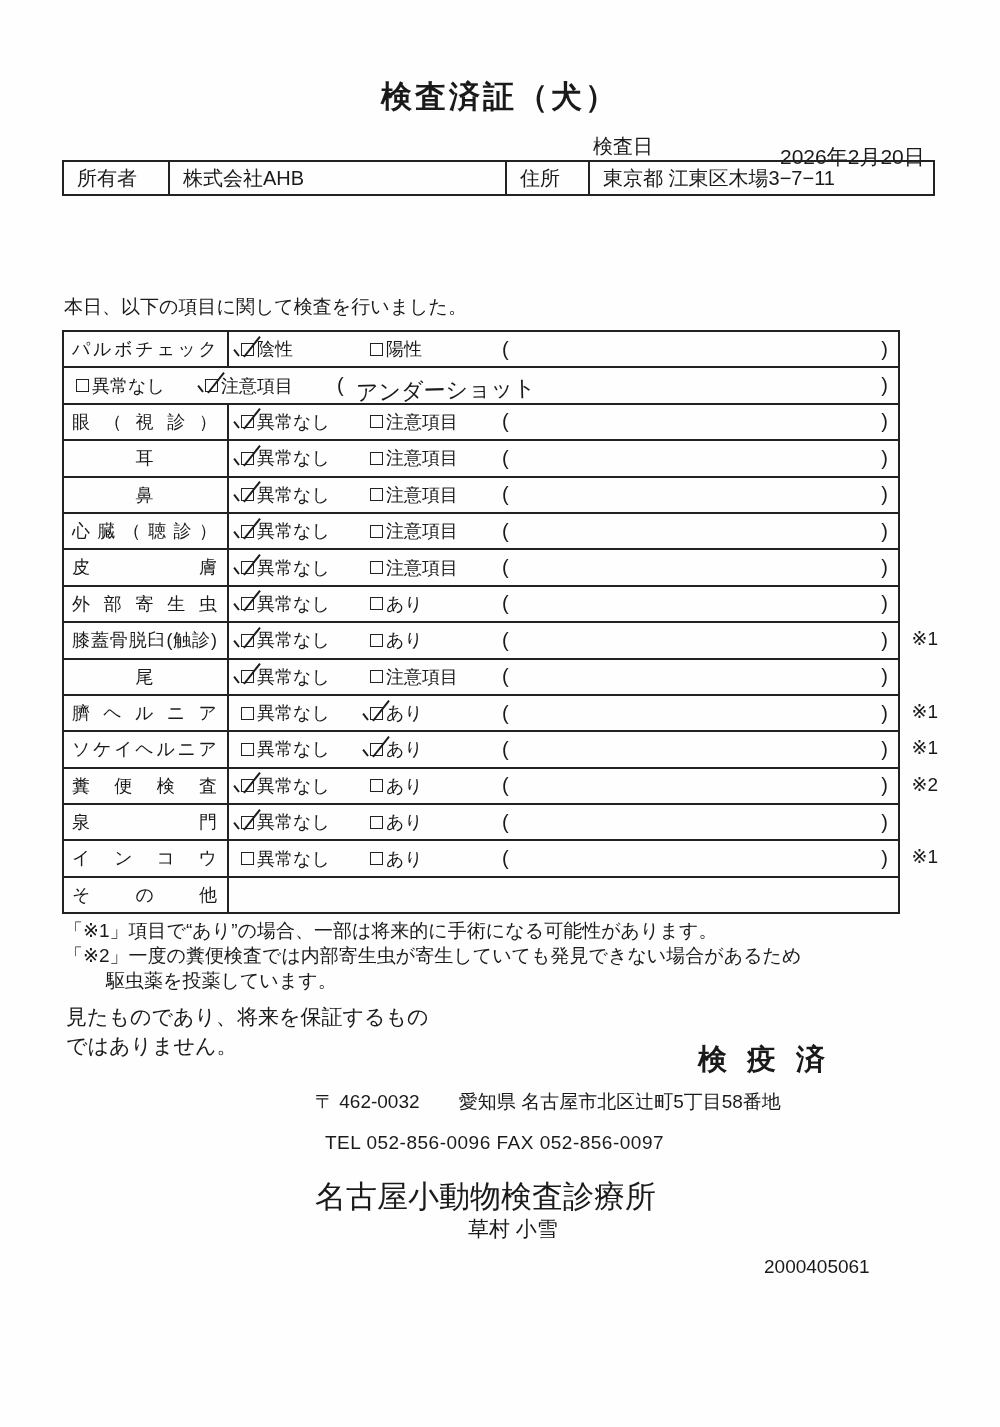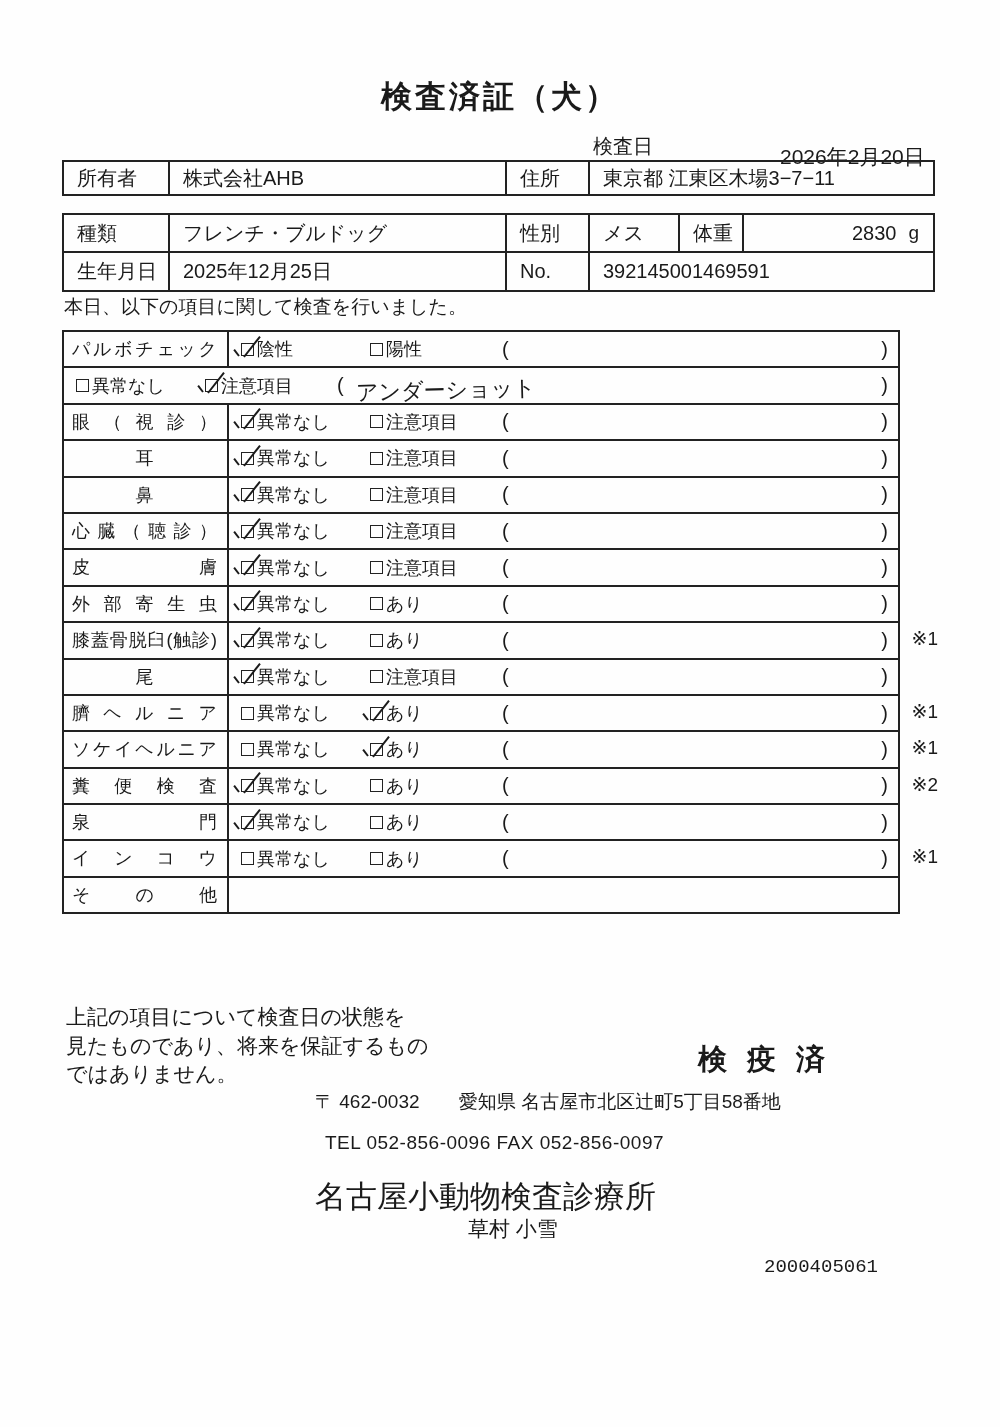--- a/index.html
+++ b/index.html
@@ -61,58 +61,39 @@
 
   .disclaimer { position:absolute; top:1003px; left:66px; font-size:21px; line-height:28.5px; }
 
   .stamp { position:absolute; top:1040px; left:698px; font-size:29px; font-weight:bold; letter-spacing:6px; }
 
   .postal-line { position:absolute; top:1089px; left:315px; font-size:19px; }
   .postal-line .addr { margin-left:34px; }
   .tel-line { position:absolute; top:1132px; left:325px; font-size:19px; letter-spacing:0.5px; }
   .clinic-name { position:absolute; top:1176px; left:315px; font-size:31px; }
   .person-name { position:absolute; top:1215px; left:468px; font-size:21px; }
-  .serial { position:absolute; top:1256px; left:764px; font-size:19px;font-family:Liberation Mono, monospace; }
+  .serial { position:absolute; top:1256px; left:764px; font-size:19px; }
 </style>
 </head>
 <body>
 
 <div class="sheet">
 
   <h1 class="title">検査済証（犬）</h1>
 
   <div class="date-label">検査日</div>
   <div class="date-value">2026年2月20日</div>
 
   <div class="owner-table">
     <div class="cell">所有者</div>
     <div class="cell">株式会社AHB</div>
     <div class="cell">住所</div>
     <div class="cell last">東京都 江東区木場3−7−11</div>
   </div>
 
-  <div class="pet-table">
-    <div class="prow prow1">
-      <div class="cell">種類</div>
-      <div class="cell">フレンチ・ブルドッグ</div>
-      <div class="cell">性別</div>
-      <div class="cell">メス</div>
-      <div class="cell">体重</div>
-      <div class="cell last wcell">
-        <span>2830</span>
-        <span class="unit">g</span>
-      </div>
-    </div>
-    <div class="prow prow2">
-      <div class="cell">生年月日</div>
-      <div class="cell">2025年12月25日</div>
-      <div class="cell">No.</div>
-      <div class="cell last">392145001469591</div>
-    </div>
-  </div>
 
   <p class="intro">本日、以下の項目に関して検査を行いました。</p>
 
   <div class="exam" id="exam-rows">
       <div class="erow">
         <div class="item">パルボチェック</div>
         <div class="ebody">
           <div class="opt c1">
             <span class="cb checked"></span>
             <span class="olabel">陰性</span>
@@ -383,23 +364,27 @@
           </div>
         </div>
         <div class="mark">※1</div>
       </div>
       <div class="erow">
         <div class="item">その他</div>
         <div class="ebody"></div>
       </div>
     </div>
 
+  <div class="notes">
+    <div>「※1」項目で“あり”の場合、一部は将来的に手術になる可能性があります。</div>
+    <div>「※2」一度の糞便検査では内部寄生虫が寄生していても発見できない場合があるため</div>
+    <div class="indent">駆虫薬を投薬しています。</div>
+  </div>
 
   <div class="disclaimer">
-    <div>上記の項目について検査日の状態を</div>
     <div>見たものであり、将来を保証するもの</div>
     <div>ではありません。</div>
   </div>
 
   <div class="stamp">検 疫 済</div>
 
   <div class="postal-line">
     <span>〒 462-0032</span>
     <span class="addr">愛知県 名古屋市北区辻町5丁目58番地</span>
   </div>

